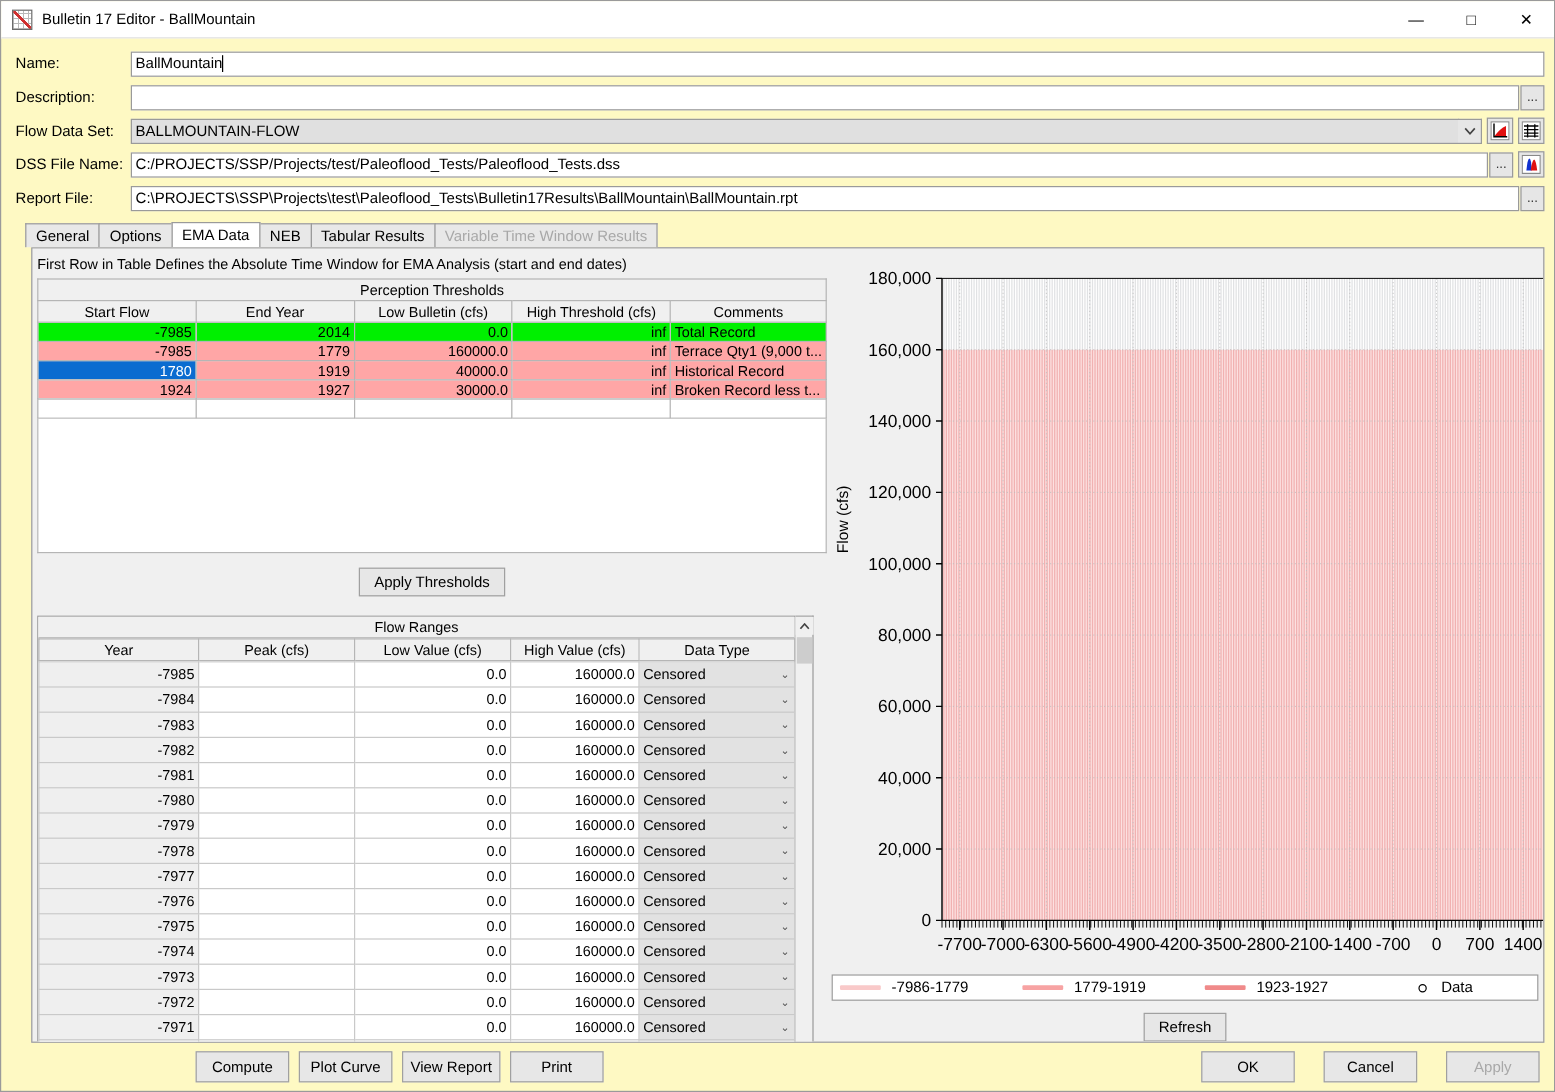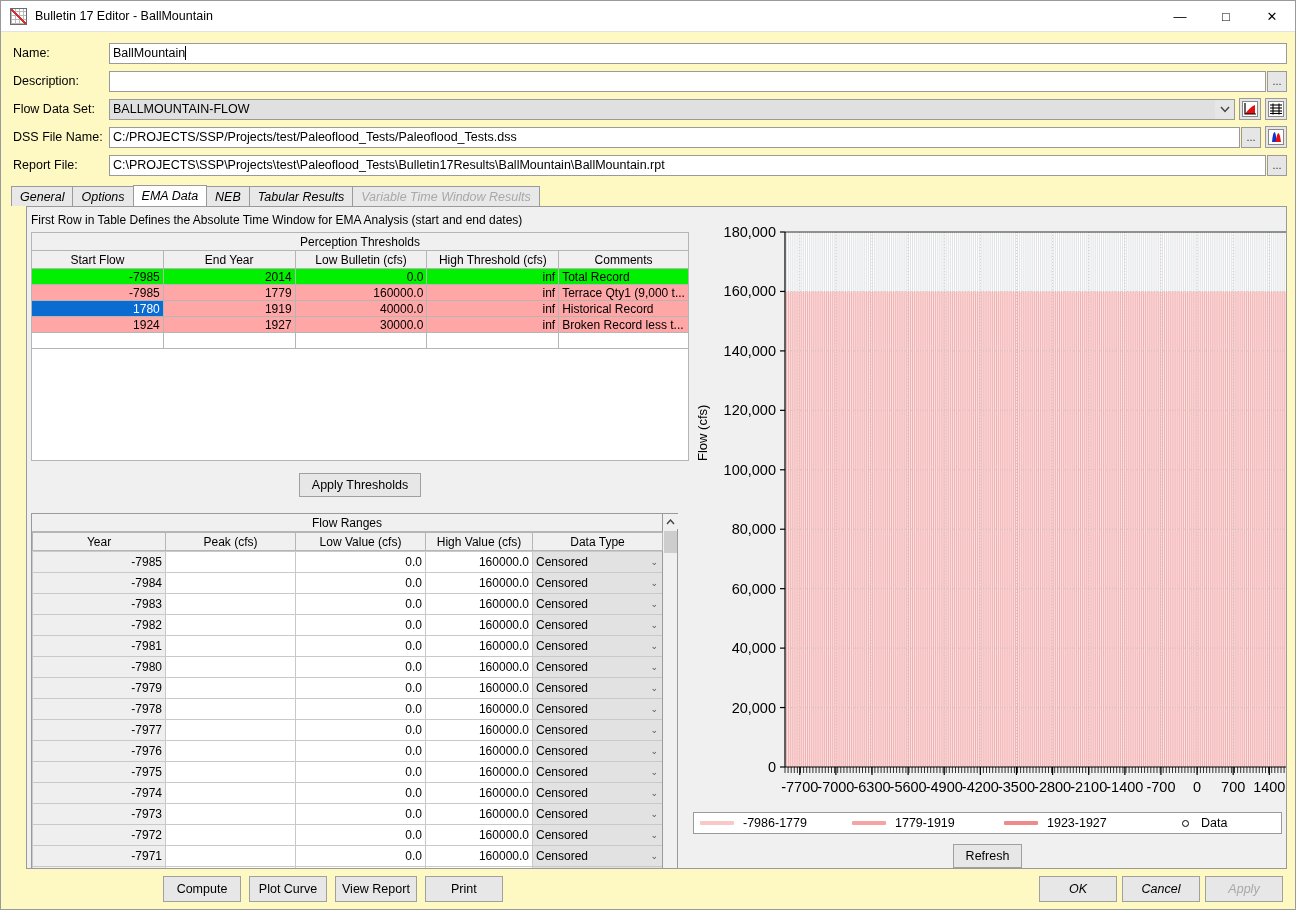--- a/index.html
+++ b/index.html
@@ -89,23 +89,23 @@
   }
   .icon-btn {
     width: 22px; height: 22px; flex: 0 0 22px;
     border: 1px solid #9a9a9a; background: #e6e6e6;
     margin-left: 4px;
     display: flex; align-items: center; justify-content: center;
   }
   
   .tabs {
     display: flex; align-items: flex-end;
-    padding-left: 10px; margin-top: 6px;
+    padding-left: 20px; margin-top: 6px;
     height: 21px; flex: 0 0 21px;
-    position: relative; z-index: 2; font-style: italic;
+    position: relative; z-index: 2;
   }
   .tab {
     height: 20px; padding: 0 8px;
     display: flex; align-items: center;
     font-size: 12.5px;
     background: #e8e8e8;
     border: 1px solid #9a9a9a;
     border-bottom: none;
     margin-right: -1px;
   }
@@ -200,21 +200,21 @@
   .leg-line { width: 34px; height: 4px; border-radius: 1px; margin-right: 9px; }
   .leg-circ { width: 7px; height: 7px; border: 1px solid #000; border-radius: 50%; margin-right: 12px; margin-left: 12px; }
   .refresh-wrap { display: flex; justify-content: center; margin-top: 10px; }
   
   .bottom {
     height: 40px; flex: 0 0 40px;
     display: flex; align-items: center;
     padding: 0 12px;
   }
   .bottom .left-btns { display: flex; gap: 8px; margin-left: 150px; }
-  .bottom .right-btns { display: flex; gap: 5px; margin-left: auto; font-style: italic; }
+  .bottom .right-btns { display: flex; gap: 24px; margin-left: auto; }
   .bottom .btn { min-width: 78px; padding: 5px 6px; }
 </style>
 </head>
 <body>
 
 <div class="window">
 
   <div class="titlebar">
     <div class="title-icon"></div>
     <div class="title-text">Bulletin 17 Editor - BallMountain</div>

